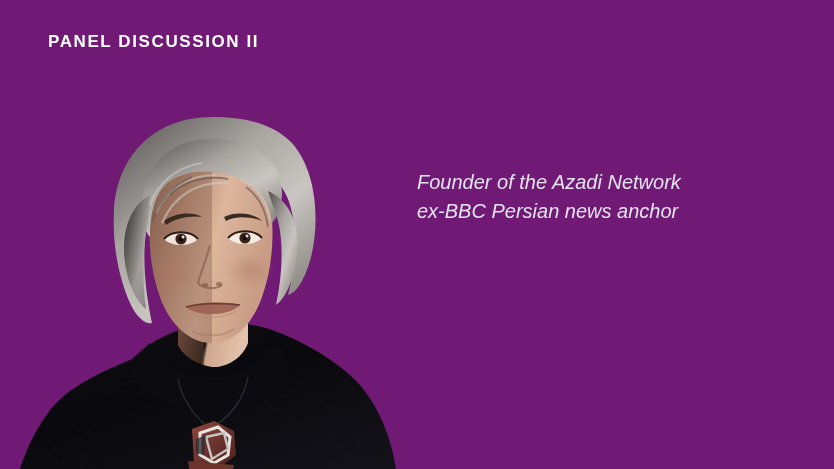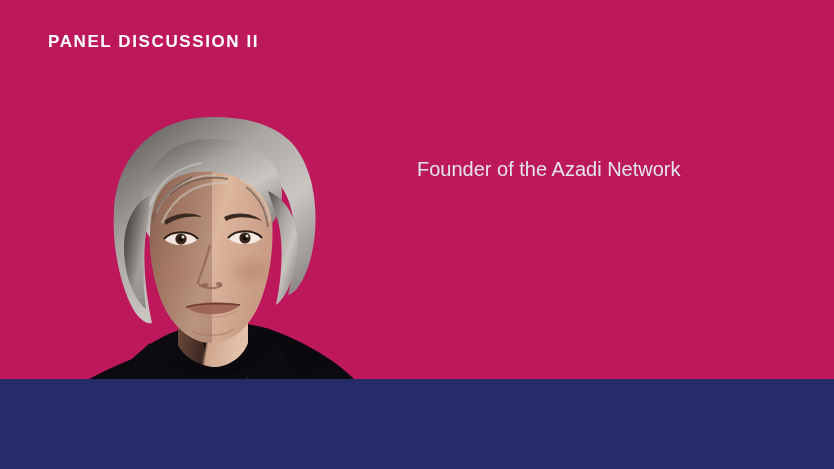--- a/index.html
+++ b/index.html
@@ -5,22 +5,22 @@
   * { margin:0; padding:0; box-sizing:border-box; }
   html, body { width:834px; height:469px; }
   body {
     font-family: "Liberation Sans", sans-serif;
     background:#262c69;
     overflow:hidden;
   }
   .slide {
     position:relative;
     width:834px;
-    height:379px;
-    background:#be185d;
+    height:469px;
+    background:#701a75;
     overflow:hidden;
     padding-left:40px;
   }
 
   
   .eyebrow {
     position:absolute;
     left:48px;
     top:33px;
     font-size:17px;
@@ -50,21 +50,22 @@
   }
   .name {
     font-size:50px;
     font-weight:bold;
     color:#ffffff;
     line-height:1.14;
     letter-spacing:0.3px;
     white-space:nowrap;
   }
   .subtitle {
-    margin-top:22px;
+    margin-top:35px;
+    font-style:italic;
   }
   .subtitle-line {
     font-size:20px;
     font-weight:400;
     color:#e3e4ef;
     line-height:1.43;
     white-space:nowrap;
   }
 </style>
 </head>
@@ -260,16 +261,17 @@
         <path d="M22 16 L 40 12 L 44 28 L 28 38 Z" fill="none" stroke="#c9c5c1" stroke-width="2.4"></path>
         <path d="M4 40 L 50 44 L 48 56 L 6 52 Z" fill="#6d332d"></path>
         <path d="M12 18 L 22 14 L 20 34 L 12 32 Z" fill="#2b2b31" opacity="0.75"></path>
       </g>
     </svg>
   </div>
 
   <div class="info">
     <div class="subtitle">
       <div class="subtitle-line">Founder of the Azadi Network</div>
+      <div class="subtitle-line">ex-BBC Persian news anchor</div>
     </div>
   </div>
 
 </div>
 
 </body></html>

